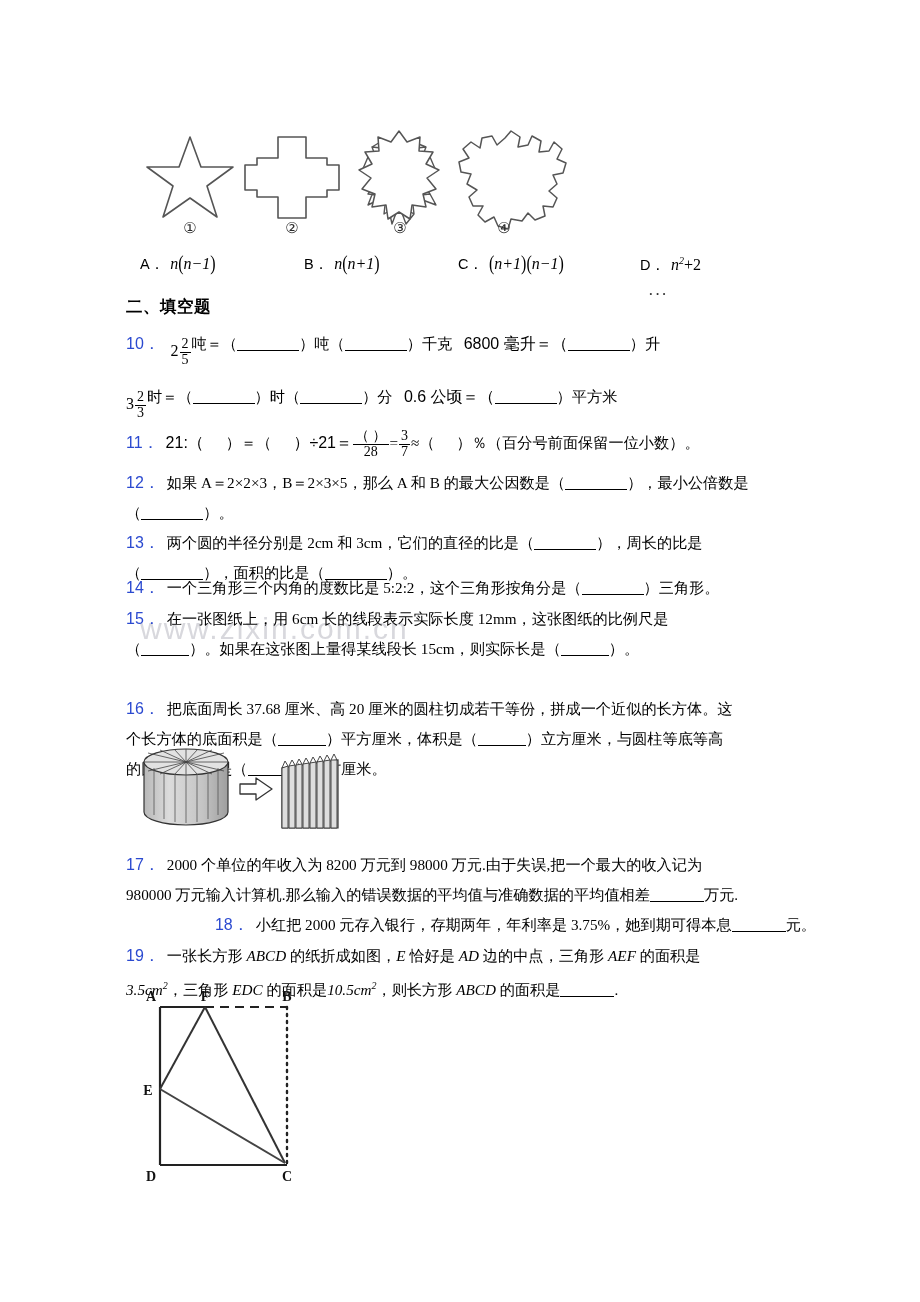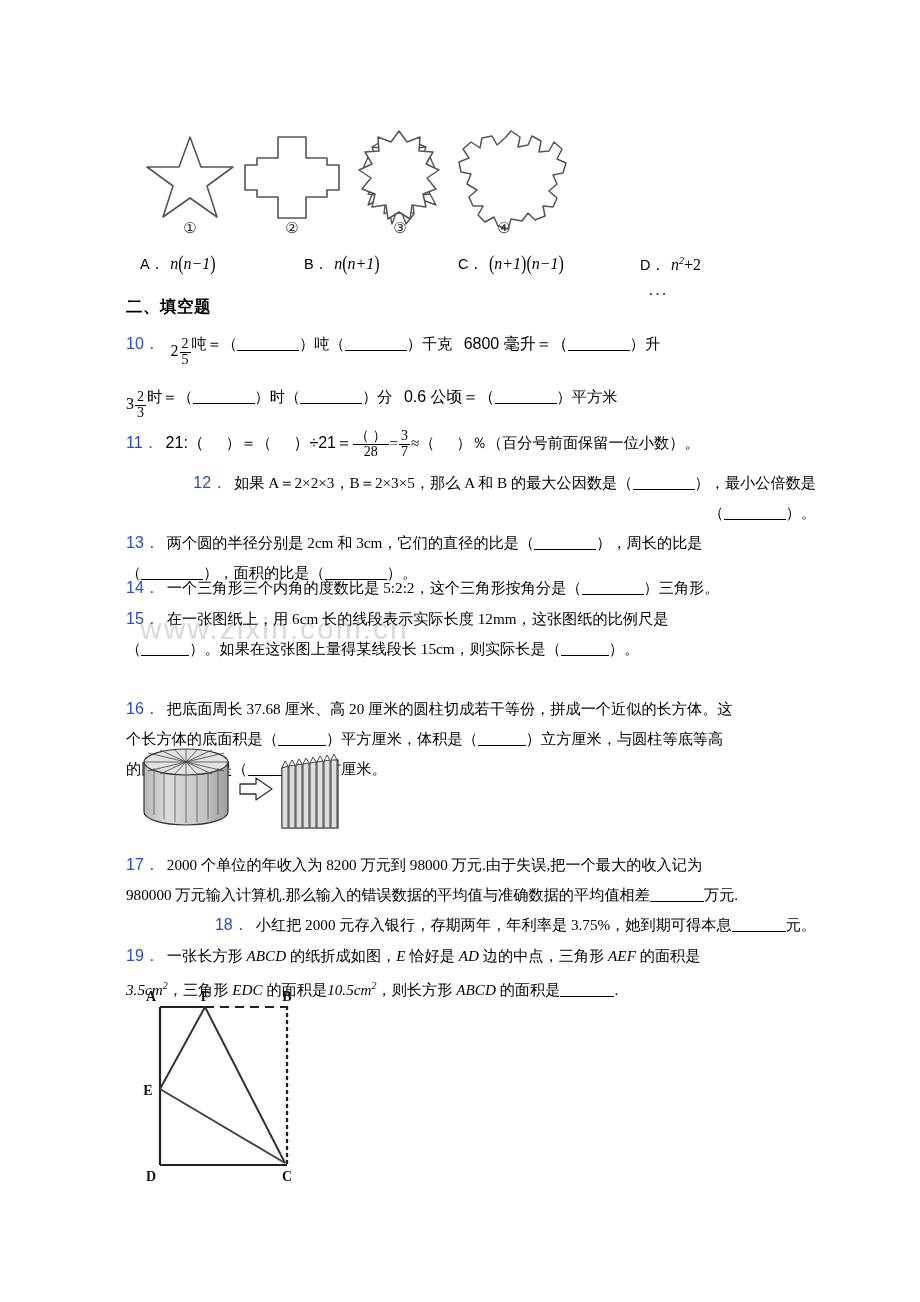--- a/index.html
+++ b/index.html
@@ -278,21 +278,21 @@
         </span><span>时＝（</span><span class="blank w1"></span><span>）时（</span><span class="blank w1"></span><span>）分</span>&nbsp;&nbsp;&nbsp;<span class="num">0.6 公顷＝（</span><span class="blank w1"></span><span>）平方米</span>
       </span>
     </div>
 
     <div class="q" style="top:428px;">
       <span class="qline">
         <span class="qnum">11．</span><span class="num">21:（</span><span class="blank tiny"></span><span>）＝（</span><span class="blank tiny"></span><span class="num">）÷21＝</span><span class="frac big"><span class="n">（  ）</span><span class="d">28</span></span>=<span class="frac big"><span class="n">3</span><span class="d">7</span></span><span>≈（</span><span class="blank tiny"></span><span>）％（百分号前面保留一位小数）。</span>
       </span>
     </div>
 
-    <div class="q" style="top:468px;text-align:right;">
+    <div class="q" style="top:468px;">
       <span class="qline">
         <span class="qnum">12．</span><span>如果 A＝2×2×3，B＝2×3×5，那么 A 和 B 的最大公因数是（</span><span class="blank w1"></span><span>），最小公倍数是</span>
       </span>
       <span class="qline">
         <span>（</span><span class="blank w1"></span><span>）。</span>
       </span>
     </div>
 
     <div class="q" style="top:528px;">
       <span class="qline">

